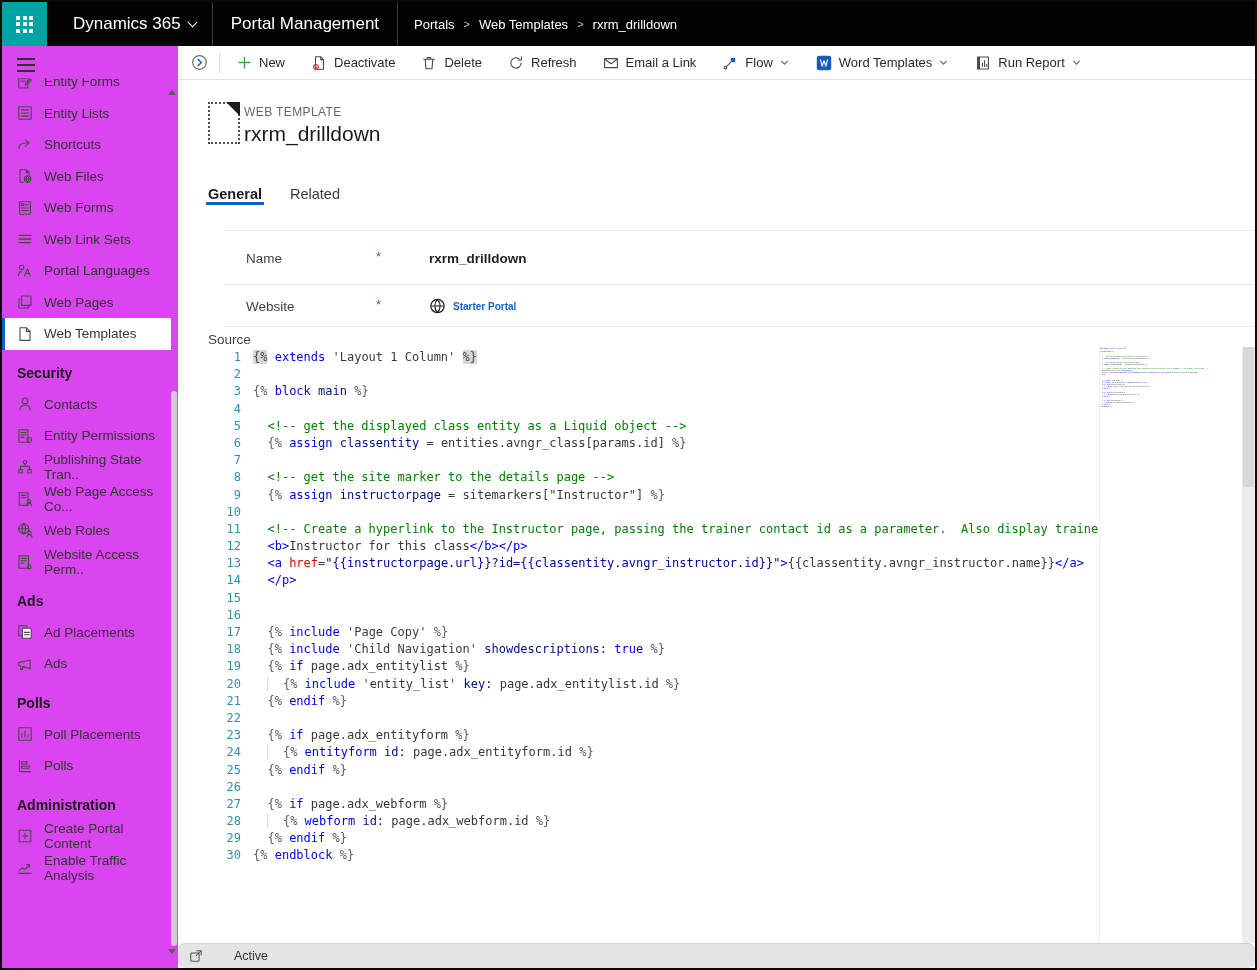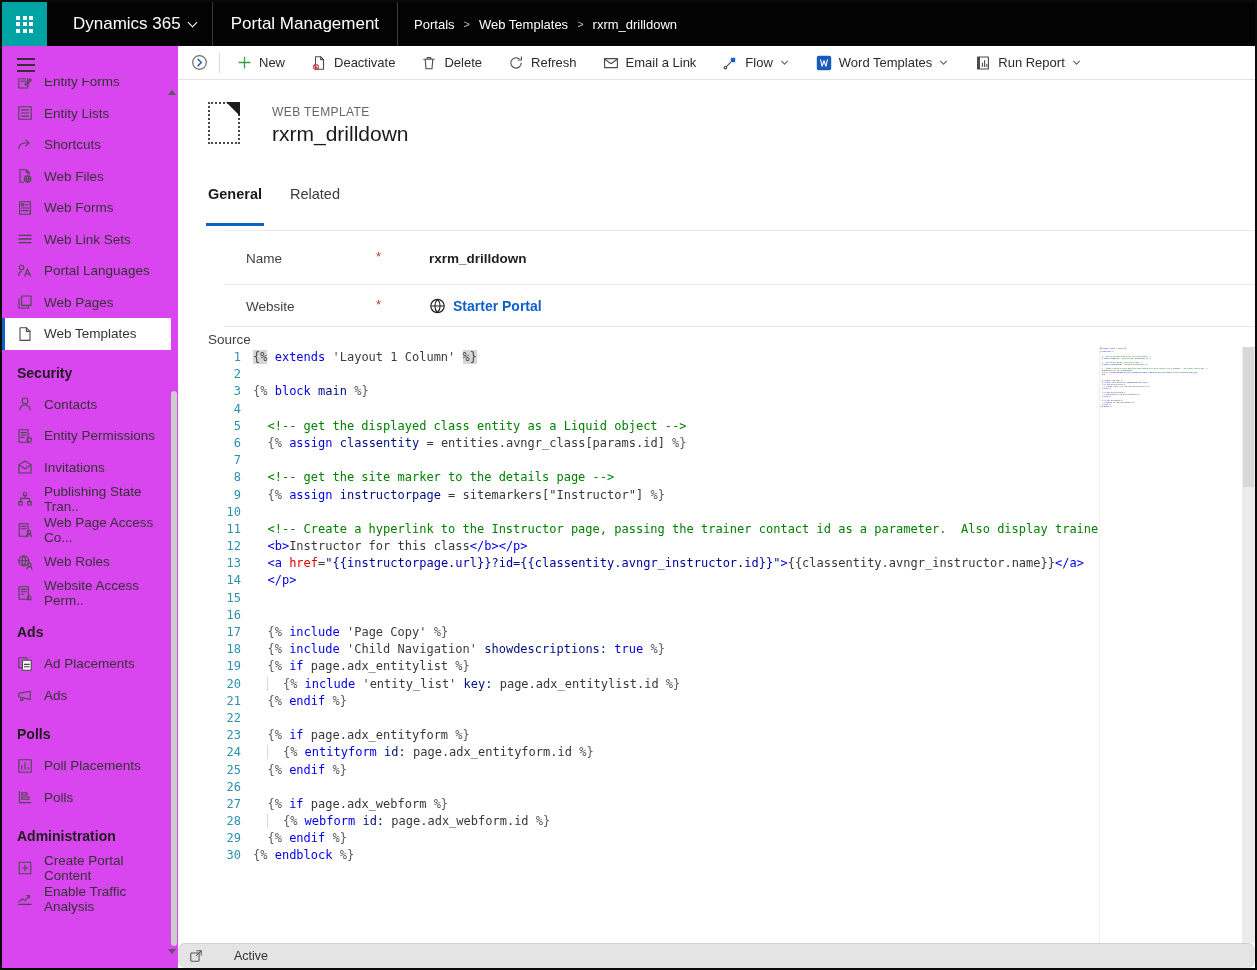--- a/index.html
+++ b/index.html
@@ -43,41 +43,41 @@
   .nav-item.active::before { content:""; position:absolute; left:0; top:0; bottom:0; width:3px; background:#1160C7; }
   .nav-sec { font-size:14px; font-weight:bold; color:#1d1c1b; padding:15px 0 8px 15px; }
   .sb-scroll-thumb { position:absolute; right:1px; top:345px; height:555px; width:6px; background:#cdcdcd; border-radius:3px; cursor:pointer; }
   .sb-arrow { position:absolute; right:2px; width:0; height:0; border-left:4px solid transparent; border-right:4px solid transparent; cursor:pointer; }
   .sb-arrow.up { top:44px; border-bottom:5px solid #5a5a5a; }
   .sb-arrow.down { bottom:14px; border-top:5px solid #5a5a5a; }
 
   
   .main { position:absolute; left:176px; top:78px; right:0; bottom:25px; background:#fff; overflow:hidden; }
 
-  .rec-head { position:absolute; left:30px; top:22px; display:flex; gap:32px; }
+  .rec-head { position:absolute; left:30px; top:22px; display:flex; gap:4px; }
   .rec-icon { width:32px; height:42px; border:2px dotted #4a4a4a; position:relative; background:#fff; }
   .rec-icon .fold { position:absolute; top:-2px; right:-2px; width:0; height:0; border-top:14px solid #1c1c1c; border-left:14px solid transparent; }
   .rec-type { font-size:12px; color:#666; letter-spacing:0.4px; padding-top:3px; }
   .rec-title { font-size:21px; color:#1b1a19; margin-top:3px; }
 
   .tabs { position:absolute; left:30px; top:106px; display:flex; gap:28px; font-size:14.5px; }
-  .tab { color:#3b3b3b; padding-bottom:24px; cursor:pointer; position:relative; }
+  .tab { color:#3b3b3b; padding-bottom:3px; cursor:pointer; position:relative; }
   .tab.active { color:#1a1a1a; font-weight:bold; }
   .tab.active::after { content:""; position:absolute; left:-2px; right:-2px; bottom:0; height:3px; background:#1160C7; }
 
   .form { position:absolute; left:46px; right:0; top:150px; }
   .frow { position:relative; border-bottom:1px solid #e8e8e8; }
   .frow.top { border-top:1px solid #e8e8e8; }
   .frow-name { height:55px; }
   .frow-web { height:42px; }
   .flabel { position:absolute; left:22px; top:50%; transform:translateY(-50%); font-size:13.5px; color:#3f3f3f; }
   .freq { position:absolute; left:152px; top:50%; transform:translateY(-58%); color:#c0392b; font-size:13px; }
   .fvalue { position:absolute; left:205px; top:50%; transform:translateY(-50%); font-size:13.5px; color:#1f1f1f; font-weight:bold; }
   .fweb { position:absolute; left:205px; top:50%; transform:translateY(-50%); display:flex; align-items:center; gap:7px; }
-  .flink { font-size:14px; color:#1160C7; font-weight:bold; cursor:pointer; }
+  .flink { font-size:10px; color:#1160C7; font-weight:bold; cursor:pointer; }
   .src-label { position:absolute; left:30px; top:252px; font-size:13.5px; color:#3f3f3f; }
 
   
   .editor { position:absolute; left:37px; right:0; top:267px; bottom:0; background:#fff; }
   .gutter { position:absolute; left:0; top:3px; width:38px; }
   .gutter .num { height:17.2px; line-height:17.2px; text-align:right; padding-right:12px; font:12px "DejaVu Sans Mono", monospace; color:#2B91AF; }
   .codewrap { position:absolute; left:38px; right:156px; top:3px; bottom:0; overflow:hidden; cursor:text; }
   .cl { height:17.2px; line-height:17.2px; white-space:pre; font:12px "DejaVu Sans Mono", monospace; color:#383838; }
   .sg-hl { color:#454545; background:#d6d6d6; }
   .sg-d { color:#5a5a5a; }
@@ -342,29 +342,20 @@
         </div>
         <div class="nav-item">
           <span class="ic">
             <svg viewBox="0 0 16 16" width="16" height="16" fill="none" stroke="#4a4a4a" stroke-width="1.1" stroke-linecap="round" stroke-linejoin="round">
               <rect x="2" y="1.8" width="9" height="12.4"></rect>
               <path d="M4 4.6h5M4 7h5M4 9.4h3"></path>
               <path d="m12.2 9.4 2.2.8v1.8c0 1.6-2.2 2.8-2.2 2.8S10 13.6 10 12v-1.8z"></path>
             </svg>
           </span>
           <span class="nav-label">Entity Permissions</span>
-        </div>
-        <div class="nav-item">
-          <span class="ic">
-            <svg viewBox="0 0 16 16" width="16" height="16" fill="none" stroke="#4a4a4a" stroke-width="1.1" stroke-linecap="round" stroke-linejoin="round">
-              <path d="M2 5.6 8 2l6 3.6V14H2z"></path>
-              <path d="m2 5.6 6 4.4 6-4.4"></path>
-            </svg>
-          </span>
-          <span class="nav-label">Invitations</span>
         </div>
         <div class="nav-item">
           <span class="ic">
             <svg viewBox="0 0 16 16" width="16" height="16" fill="none" stroke="#4a4a4a" stroke-width="1.1" stroke-linecap="round" stroke-linejoin="round">
               <circle cx="8" cy="3.2" r="1.7"></circle>
               <rect x="1.8" y="10.6" width="3.4" height="3.4"></rect>
               <rect x="10.8" y="10.6" width="3.4" height="3.4"></rect>
               <path d="M8 4.9v2.5M8 7.4H3.5v3.2M8 7.4h4.5v3.2"></path>
             </svg>
           </span>

